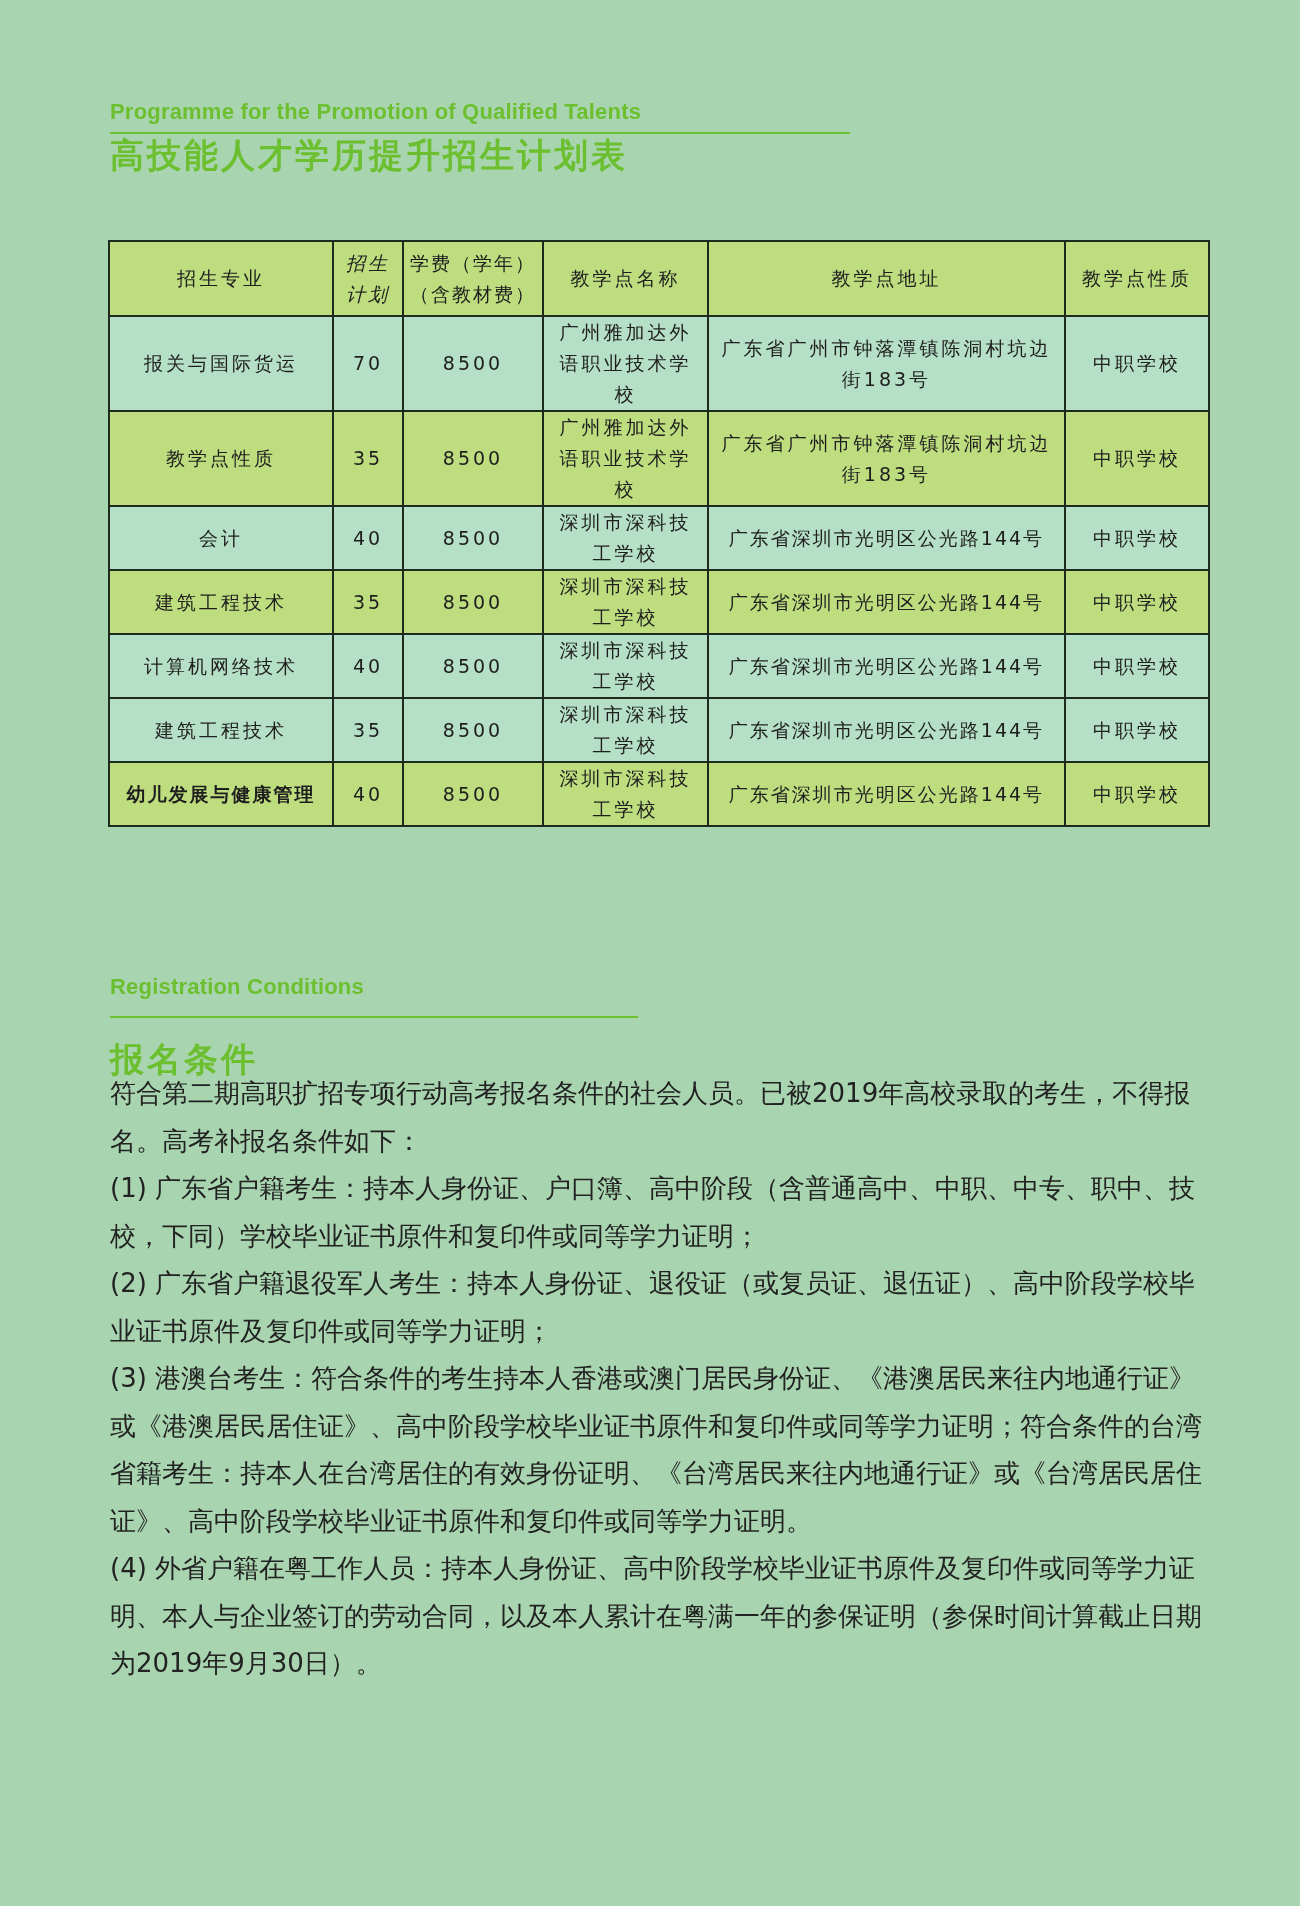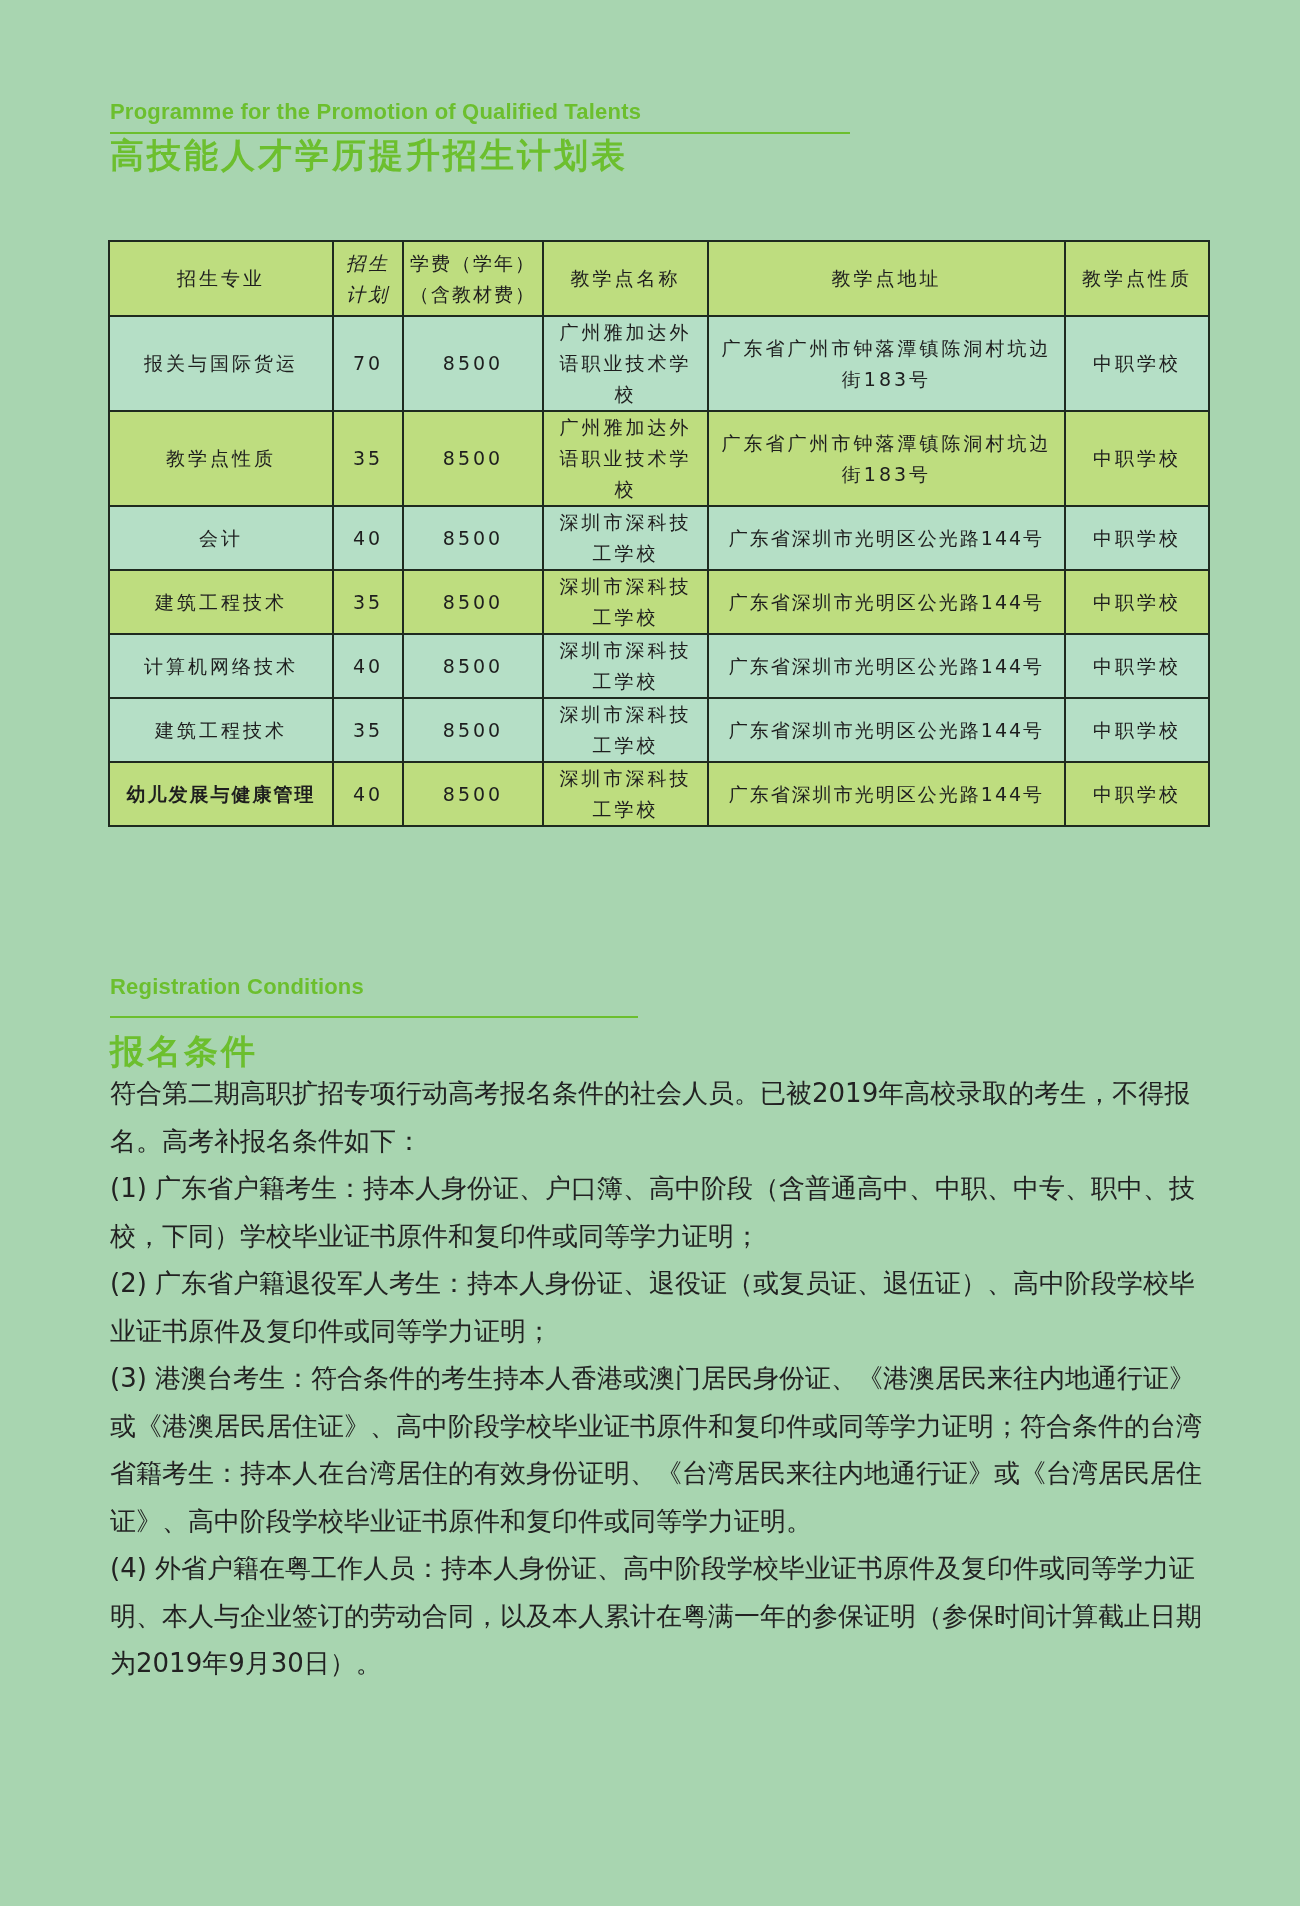--- a/index.html
+++ b/index.html
@@ -158,21 +158,21 @@
       <td><span class="school-name">深圳市深科技工学校</span></td>
       <td><span class="addr-text" style="letter-spacing:2px;white-space:nowrap;">广东省深圳市光明区公光路144号</span></td>
       <td>中职学校</td>
     </tr>
   </tbody>
 </table>
 
 <div class="section-head" id="head2">
   <div class="en-title">Registration Conditions</div>
   <div class="rule"></div>
-  <div class="cn-title" style="margin-top:12px;">报名条件</div>
+  <div class="cn-title" style="margin-top:20px;">报名条件</div>
 </div>
 
 <div class="conditions">
   <p>符合第二期高职扩招专项行动高考报名条件的社会人员。已被2019年高校录取的考生，不得报名。高考补报名条件如下：</p>
   <p>(1) 广东省户籍考生：持本人身份证、户口簿、高中阶段（含普通高中、中职、中专、职中、技校，下同）学校毕业证书原件和复印件或同等学力证明；</p>
   <p>(2) 广东省户籍退役军人考生：持本人身份证、退役证（或复员证、退伍证）、高中阶段学校毕业证书原件及复印件或同等学力证明；</p>
   <p>(3) 港澳台考生：符合条件的考生持本人香港或澳门居民身份证、《港澳居民来往内地通行证》或《港澳居民居住证》、高中阶段学校毕业证书原件和复印件或同等学力证明；符合条件的台湾省籍考生：持本人在台湾居住的有效身份证明、《台湾居民来往内地通行证》或《台湾居民居住证》、高中阶段学校毕业证书原件和复印件或同等学力证明。</p>
   <p>(4) 外省户籍在粤工作人员：持本人身份证、高中阶段学校毕业证书原件及复印件或同等学力证明、本人与企业签订的劳动合同，以及本人累计在粤满一年的参保证明（参保时间计算截止日期为2019年9月30日）。</p>
 </div>
 

